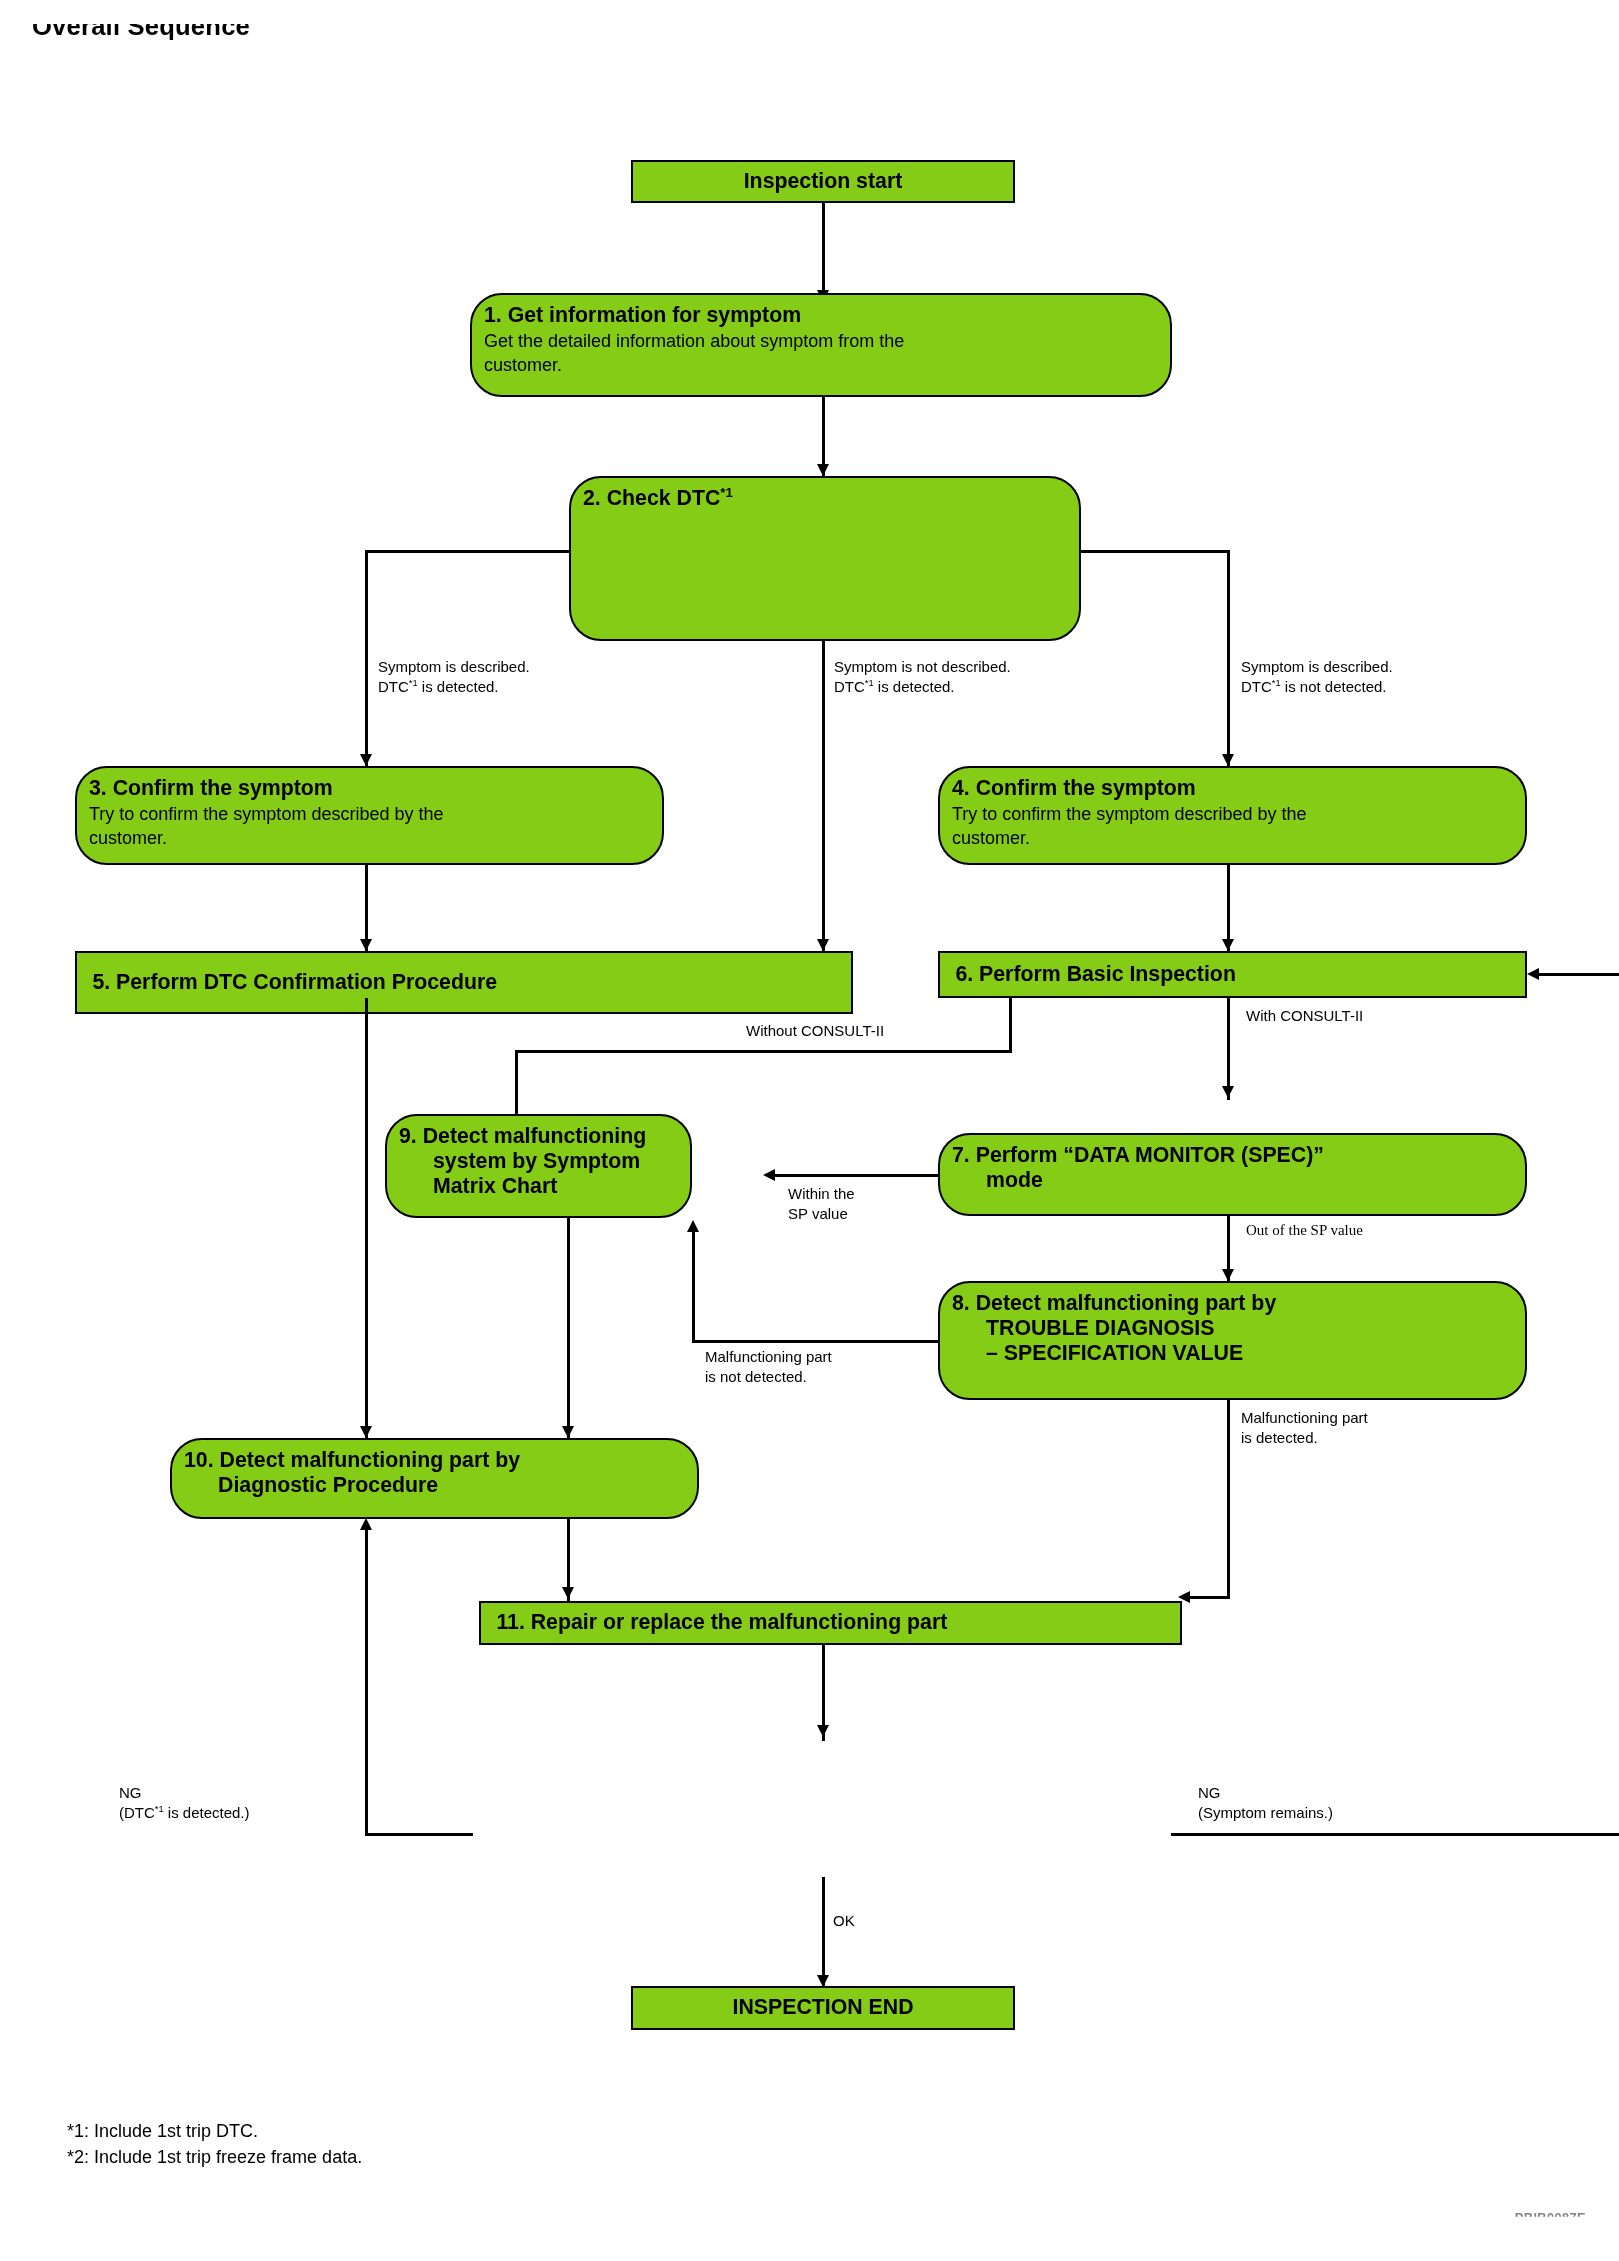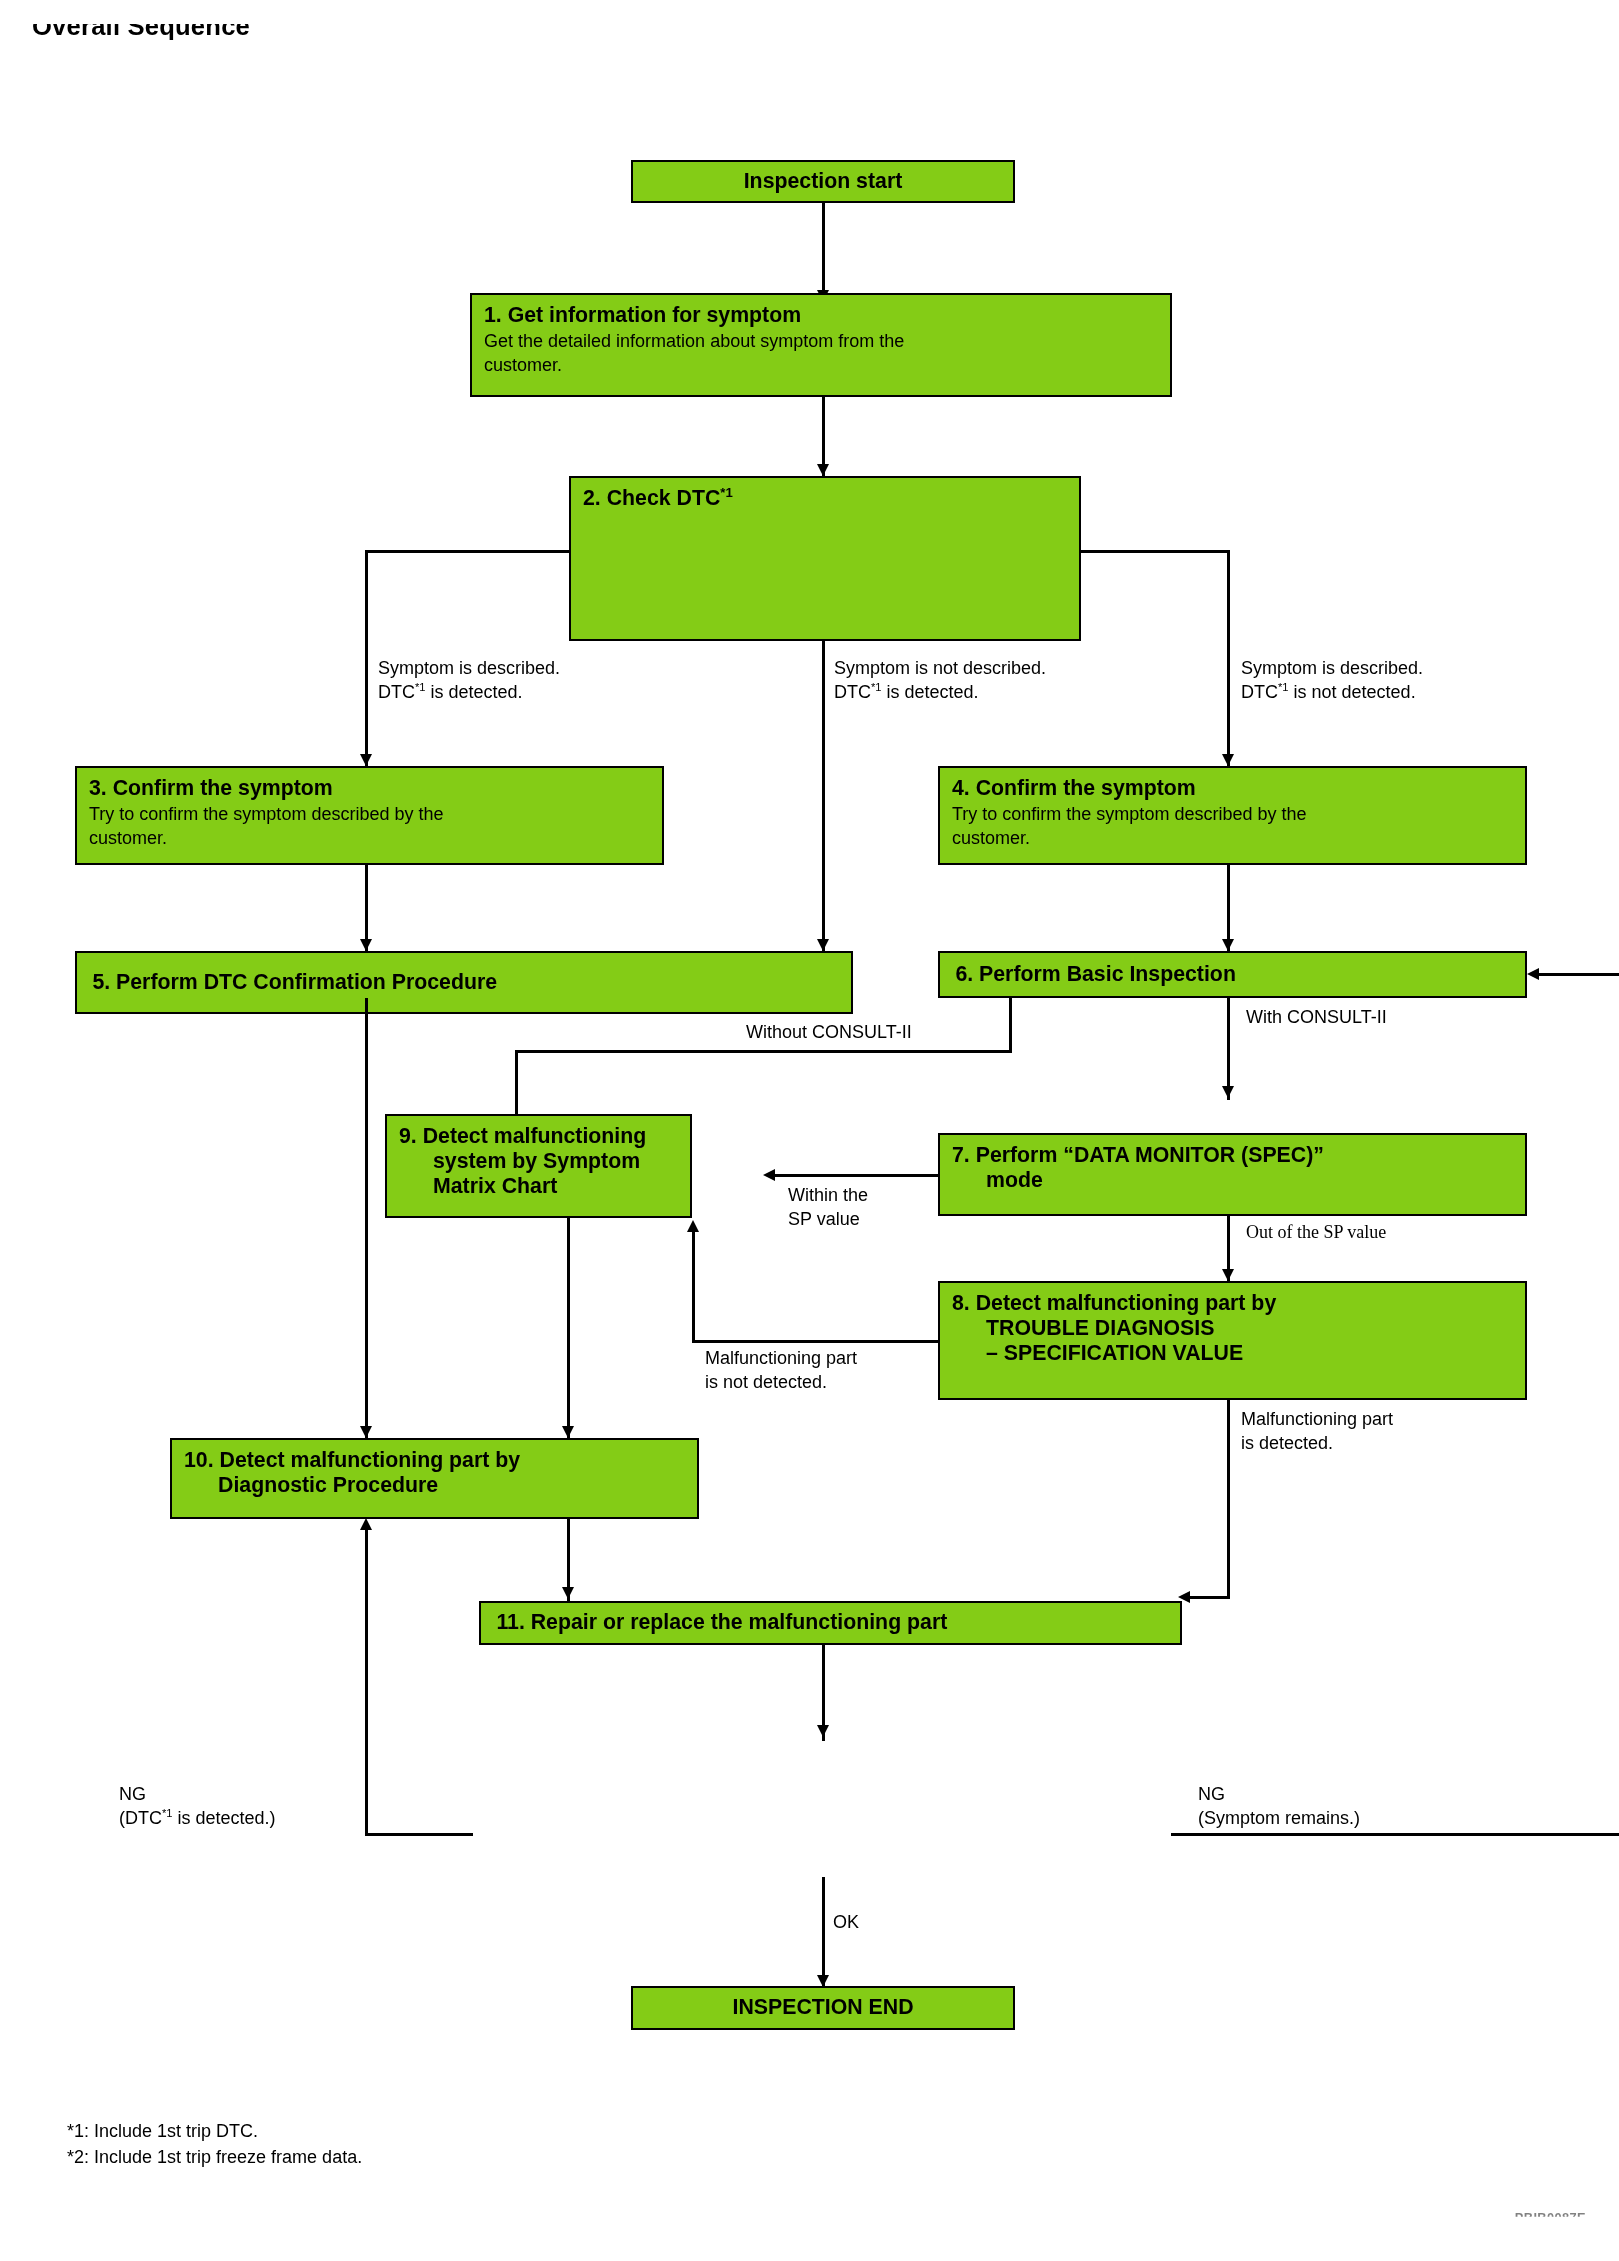--- a/index.html
+++ b/index.html
@@ -46,20 +46,21 @@
     white-space: pre-wrap;
   }
   .box .bbody {
     font-size: 18px;
     line-height: 1.30;
     white-space: pre-wrap;
     margin-top: 2.6px;
   }
   .box.pad {
     padding: 7.7px 12px 8.5px 12px;
+    border-radius: 32px;
   }
   .box.center {
     display: flex;
     align-items: center;
     justify-content: center;
   }
   .box.center .btitle {
     text-align: center;
   }
   .hang2 {
@@ -94,21 +95,21 @@
   }
   .arw.left {
     border-top: 6px solid transparent;
     border-bottom: 6px solid transparent;
     border-right: 12px solid #000;
   }
 
   
   .elabel {
     position: absolute;
-    font-size: 18px;
+    font-size: 15px;
     line-height: 1.33;
     white-space: pre-wrap;
   }
 
   
   #footnotes {
     position: absolute;
     left: 67px;
     top: 2118px;
     font-size: 18px;

